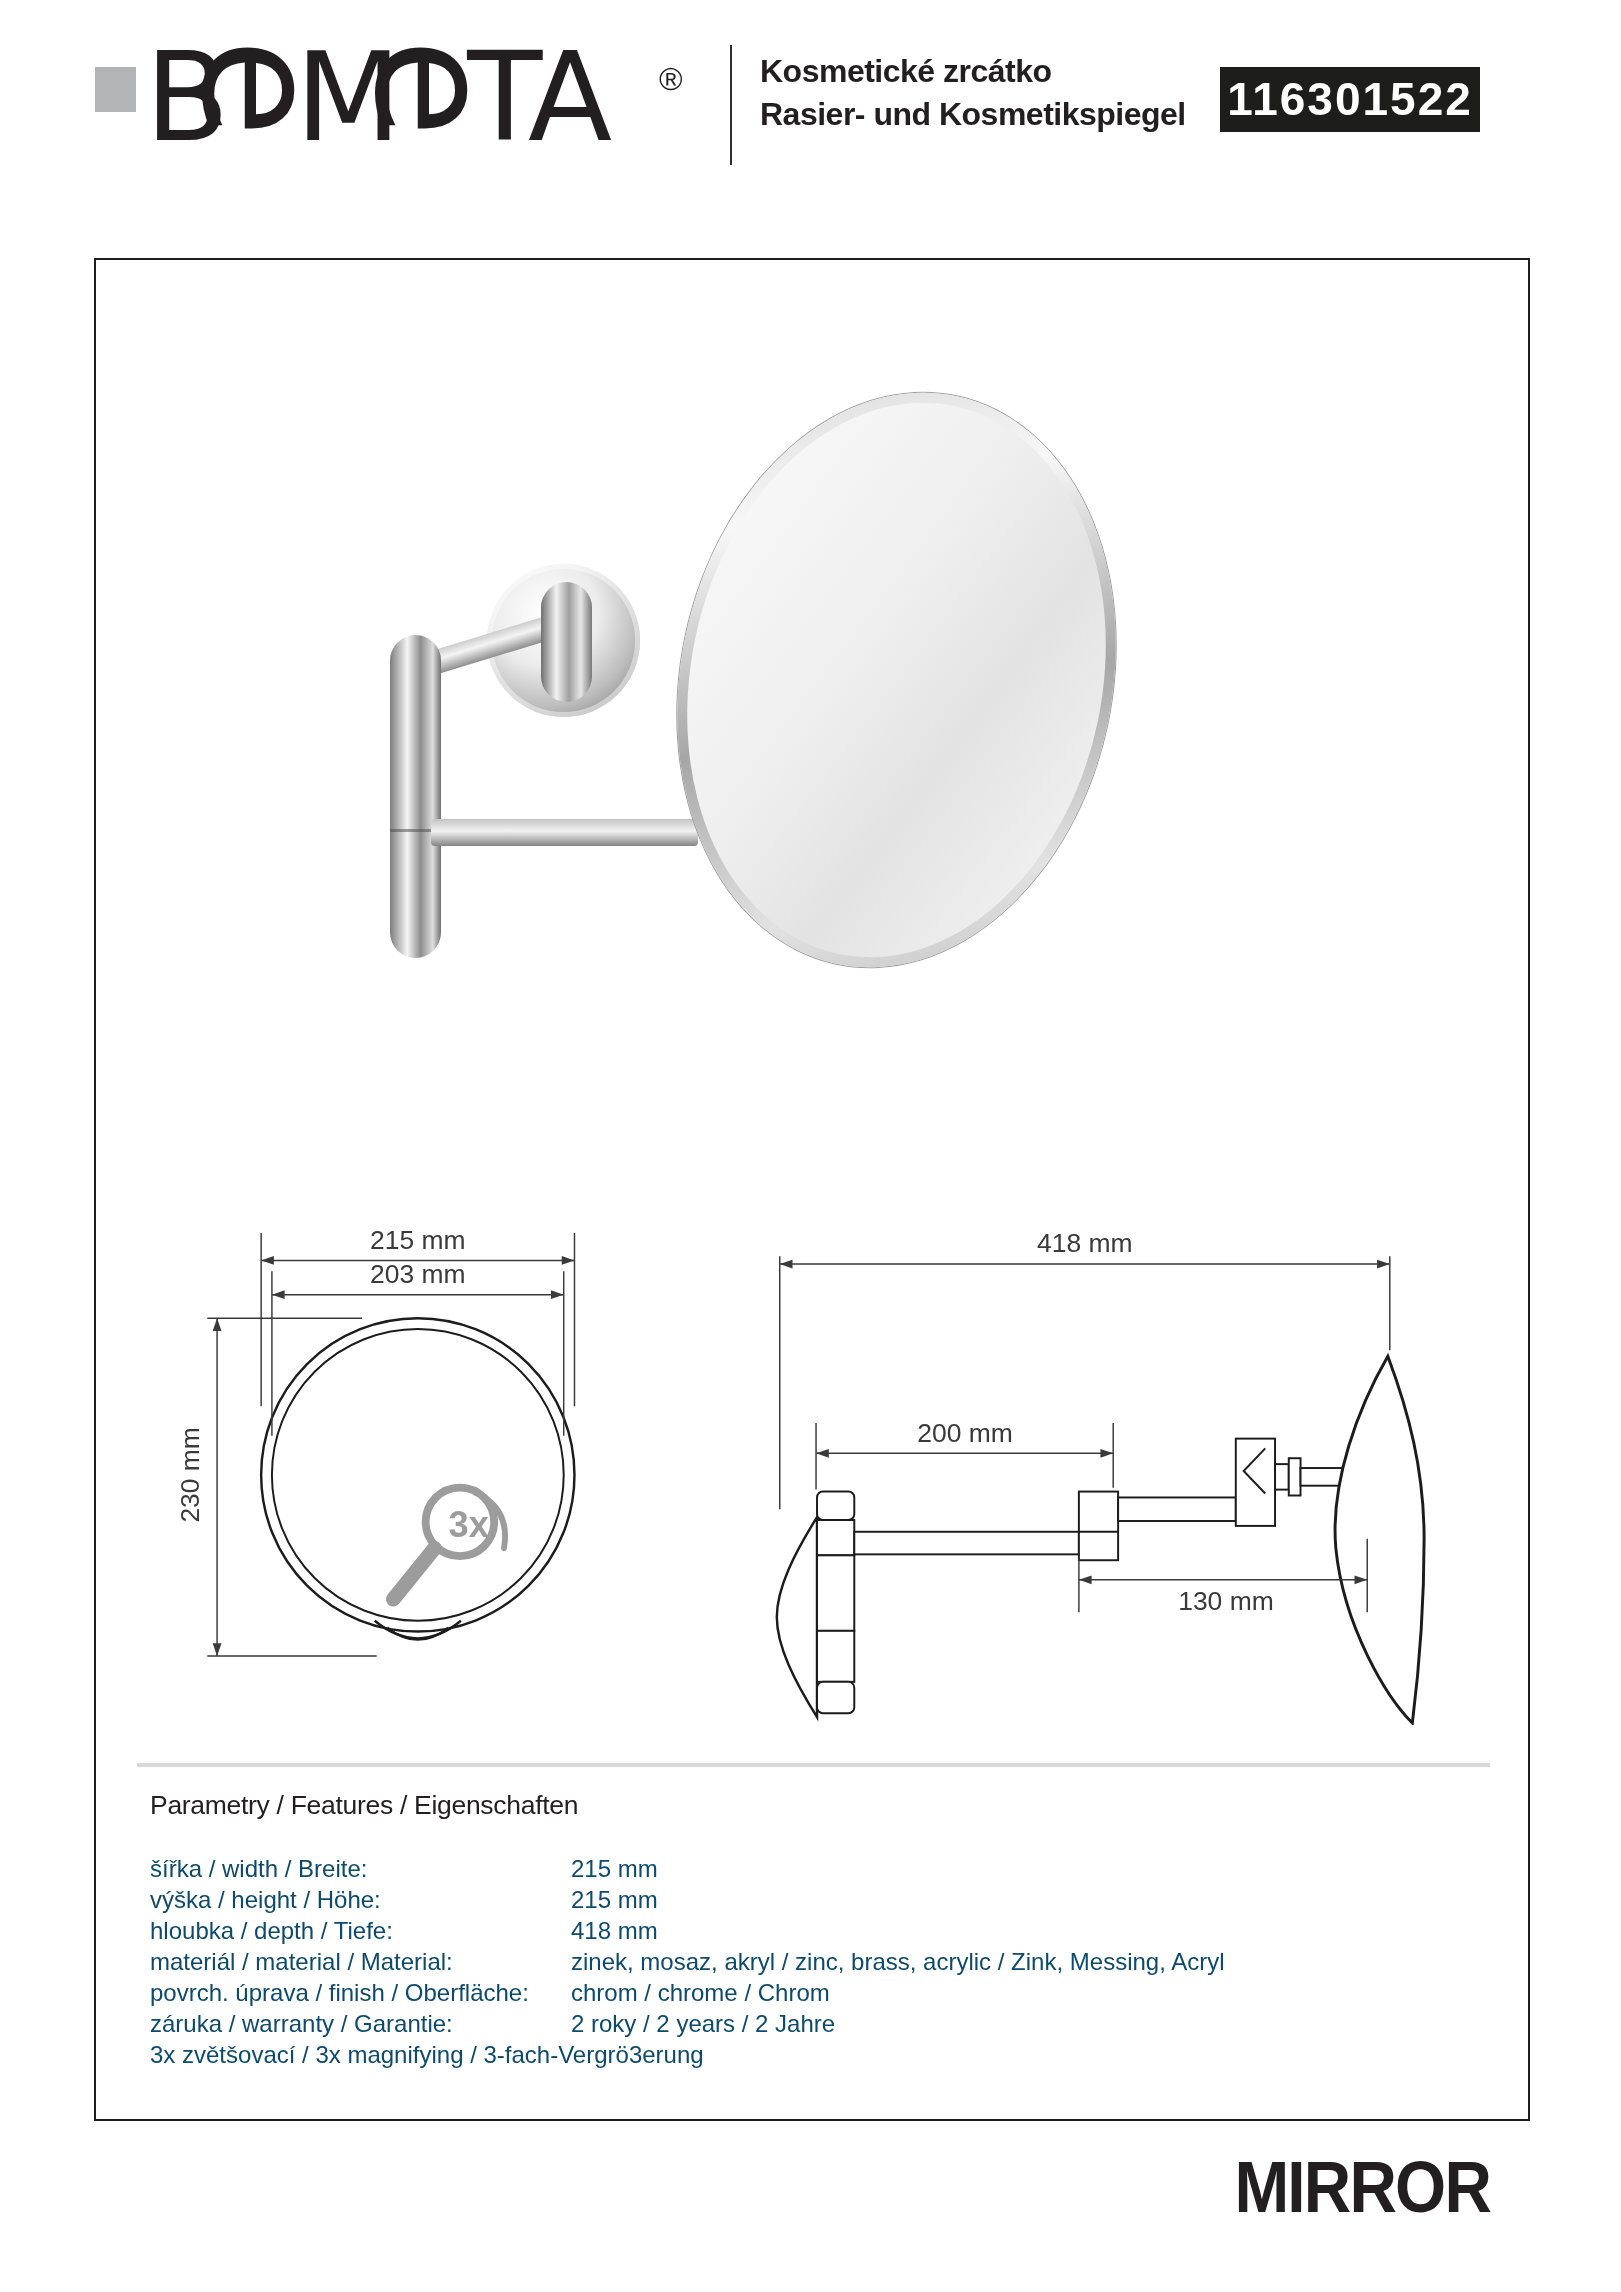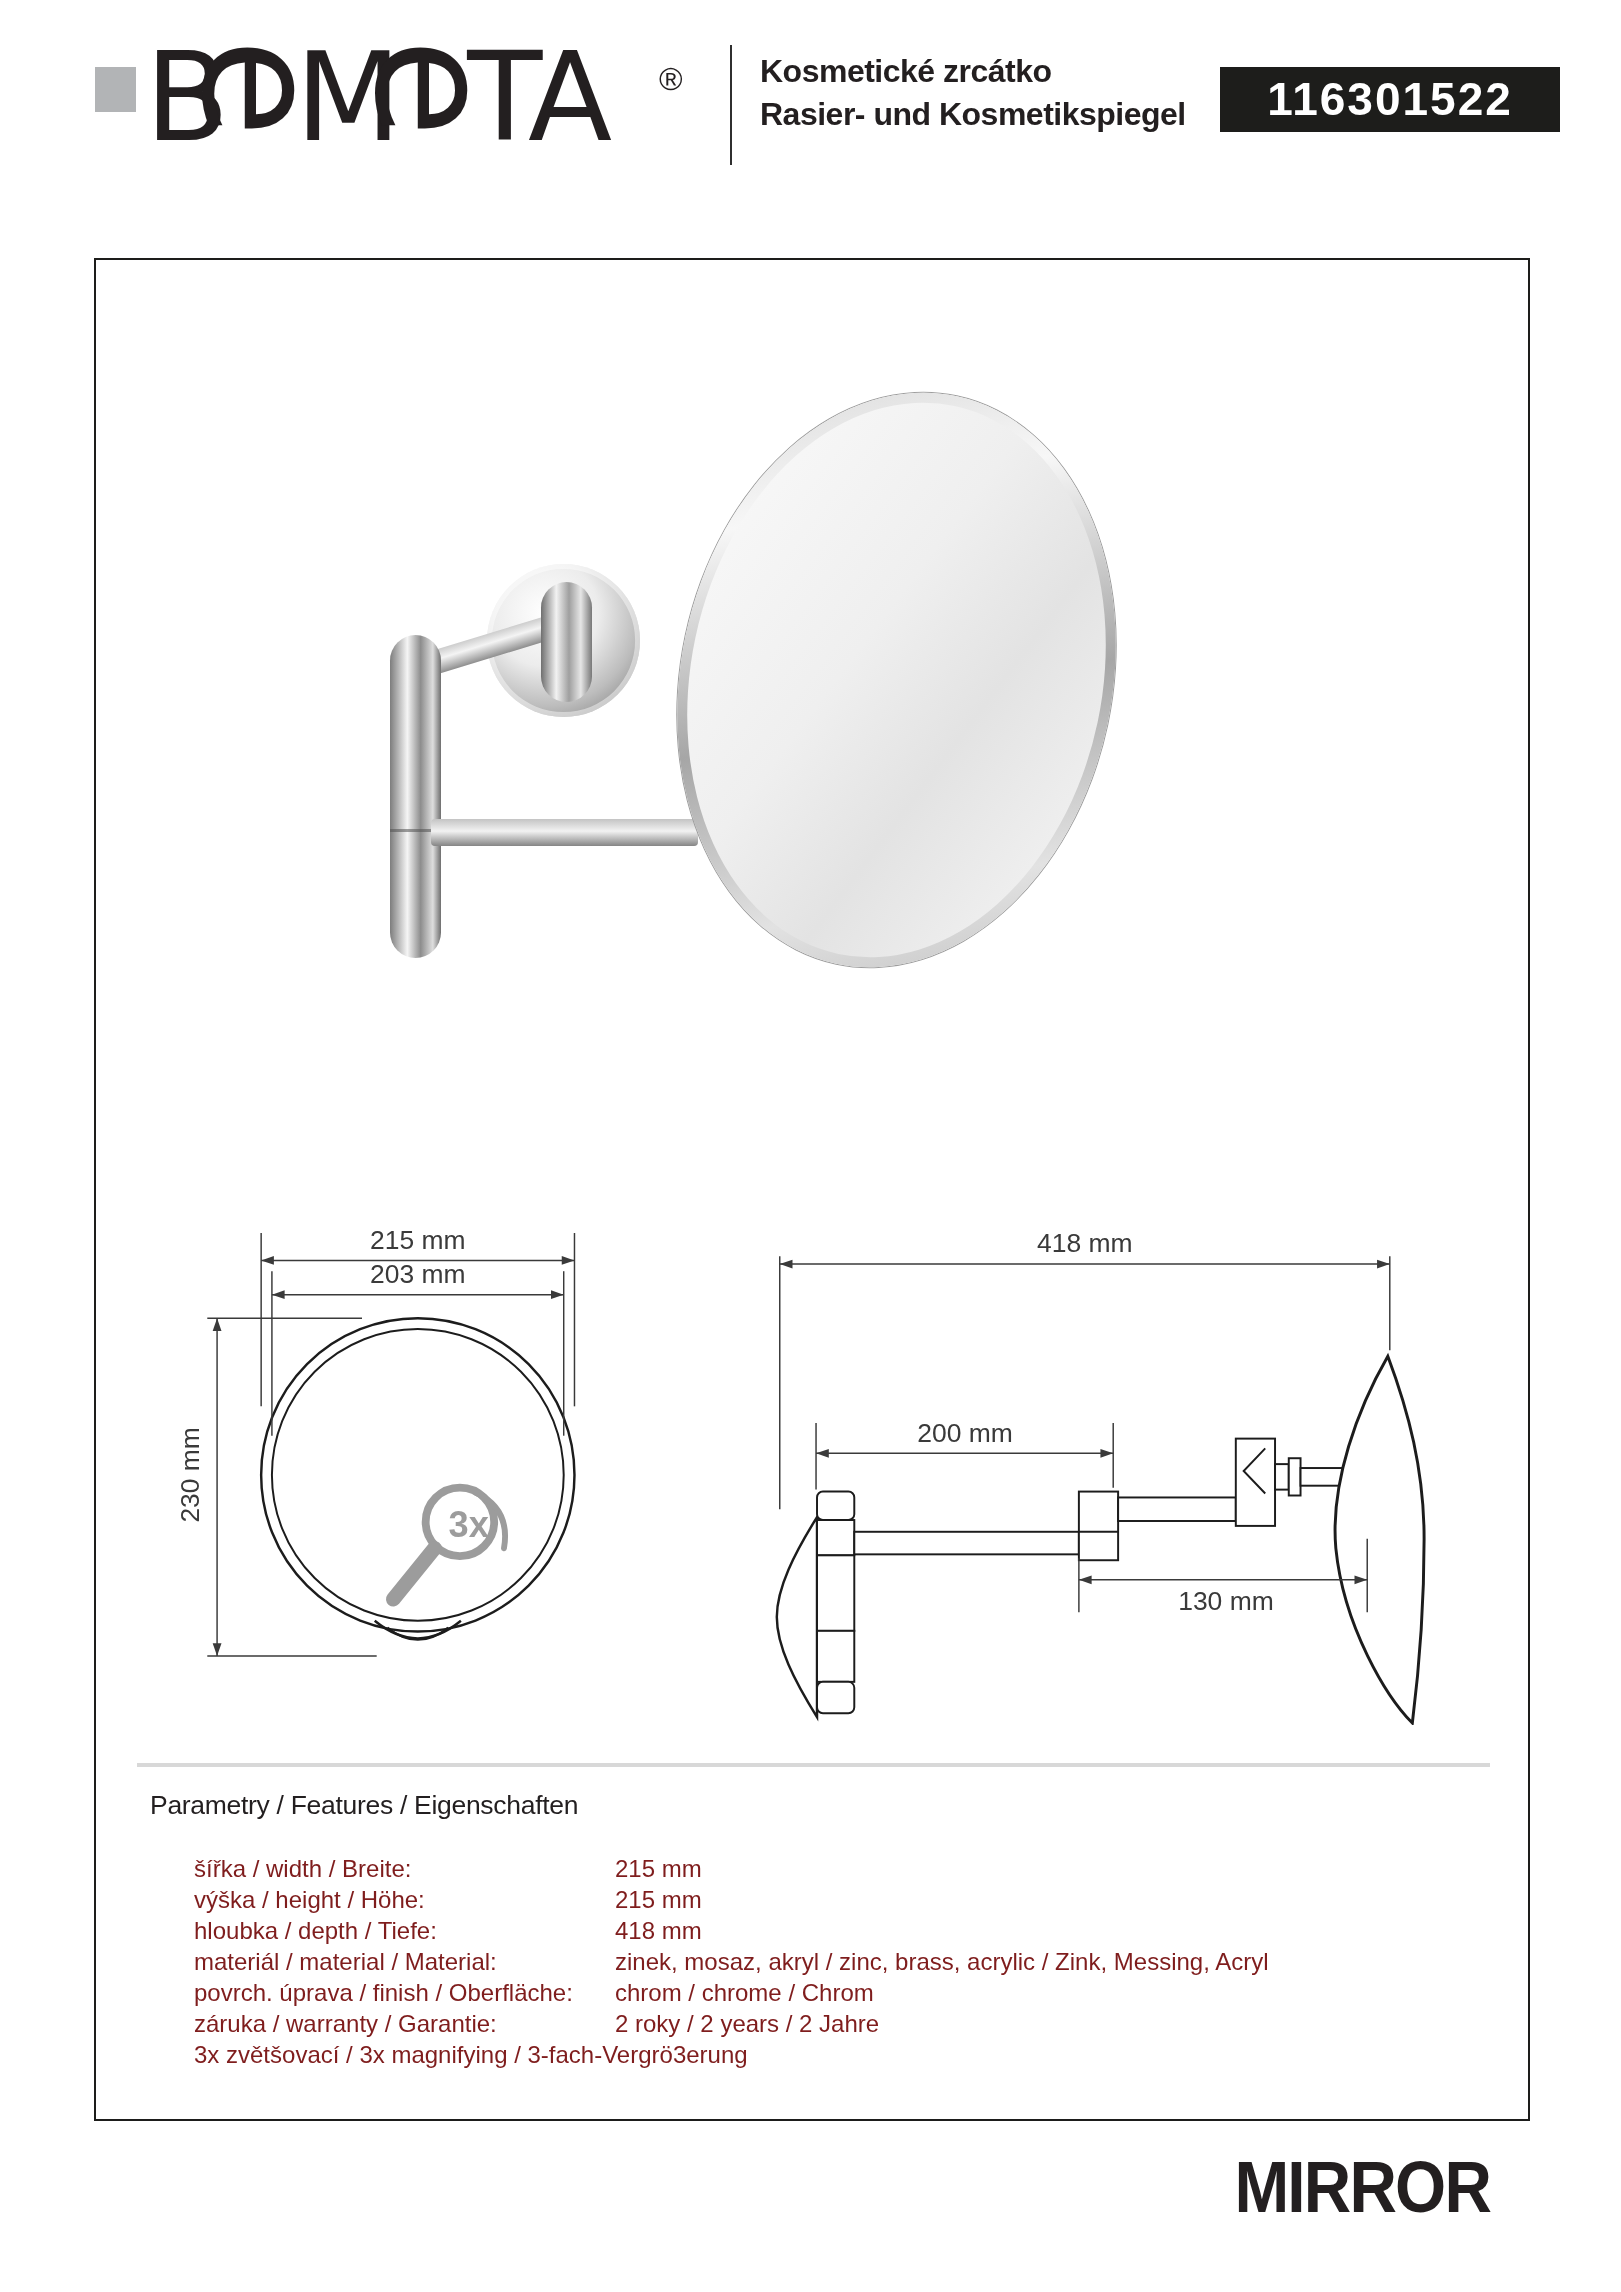--- a/index.html
+++ b/index.html
@@ -12,21 +12,21 @@
   .logo-text {
     position:absolute; left:145px; top:29px; font-family:"DejaVu Sans",sans-serif;
     font-size:123px; letter-spacing:-4.9px; color:#231f20; line-height:137px; white-space:nowrap;
   }
   .logo-e { display:inline-block; transform: translateY(-12.7px) rotate(90deg) scale(1.30); transform-origin:50% 50%; }
   .logo-reg { position:absolute; left:659px; top:61px; font-size:32px; font-weight:normal; color:#231f20; }
   .header-divider { position:absolute; left:730px; top:45px; width:2px; height:120px; background:#2f2f2f; }
   .titles { position:absolute; left:760px; top:50px; }
   .title-line { font-size:32px; font-weight:bold; line-height:43px; letter-spacing:-0.5px; white-space:nowrap; }
   .code-badge {
-    position:absolute; left:1220px; top:67px; width:340px; height:65px; background:#1d1d1b;
+    position:absolute; left:1220px; top:67px; width:260px; height:65px; background:#1d1d1b;
     color:#ffffff; font-size:46px; font-weight:bold; letter-spacing:2px;
     text-align:center; line-height:65px;
   }
   
   .main-box { position:absolute; left:94px; top:258px; width:1432px; height:1859px; border:2.9px solid #1d1d1b; background:#fff; }
   
   .photo { position:absolute; left:0; top:0; width:1621px; height:1078px; }
   .wall-plate {
     position:absolute; left:487px; top:564px; width:153px; height:153px; border-radius:50%;
     background: radial-gradient(circle at 38% 32%, #ffffff 0%, #ececec 38%, #bdbdbd 66%, #939393 84%, #d9d9d9 100%);
@@ -61,21 +61,21 @@
     background: linear-gradient(115deg,#fafafa 0%,#efefef 42%,#e3e3e3 64%,#f5f5f5 100%);
   }
   
   .svg-front { position:absolute; left:127px; top:1215px; }
   .svg-side  { position:absolute; left:765px; top:1215px; }
   .dim-text  { font-family:"Liberation Sans",sans-serif; font-size:27px; fill:#3a3a3a; }
   .mag-text  { font-family:"Liberation Sans",sans-serif; font-size:37px; font-weight:bold; fill:#9c9c9c; }
   
   .separator { position:absolute; left:137px; top:1763px; width:1353px; height:3.9px; background:#d8d8d8; }
   .params-heading { position:absolute; left:150px; top:1790px; font-size:26.5px; font-weight:normal; letter-spacing:-0.3px; }
-  .params-list { position:absolute; left:150px; top:1855px; font-size:24px; color:#7f1d1d;margin-left:44px; }
+  .params-list { position:absolute; left:150px; top:1855px; font-size:24px; color:#0c4a6e; }
   .param-row { height:31px; white-space:nowrap; }
   .param-label { display:inline-block; width:421px; }
   .param-value { display:inline-block; }
   
   .mirror-title {
     position:absolute; right:131px; top:2145px; font-size:73px; font-weight:bold;
     letter-spacing:-2px; transform:scaleX(0.9); transform-origin:100% 50%; color:#231f20;
   }
 </style>
 </head>

